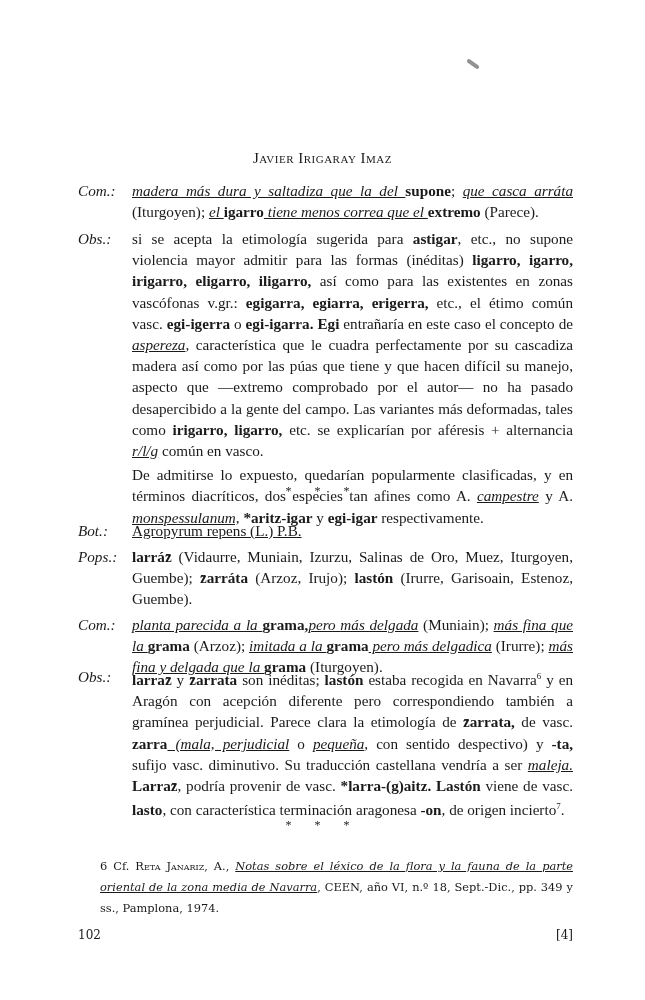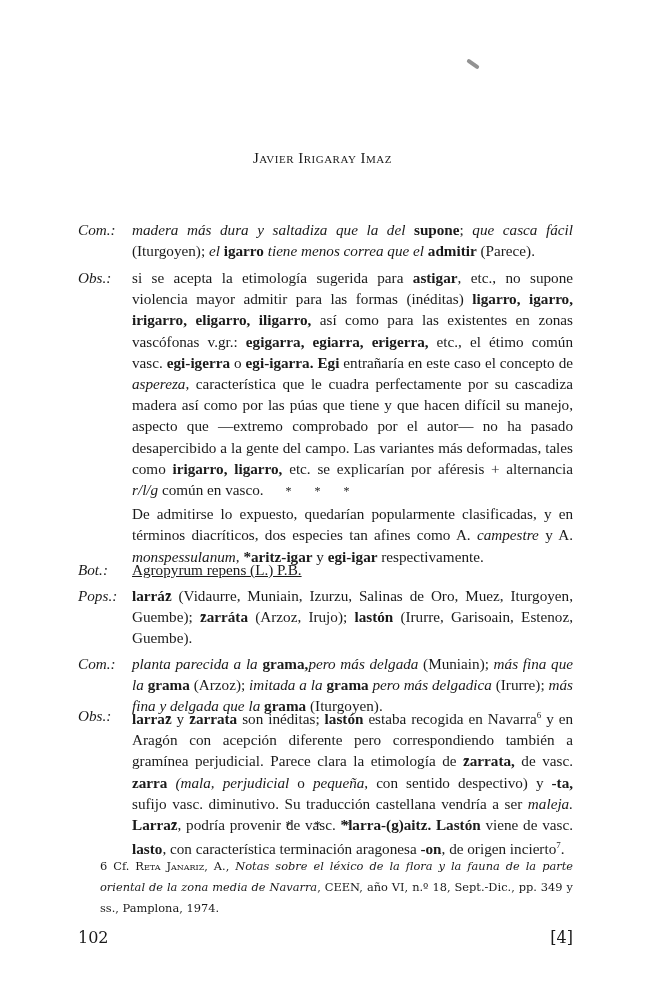--- a/index.html
+++ b/index.html
@@ -1,42 +1,42 @@
 <!DOCTYPE html>
 <html><head>
   <meta charset="utf-8">
   <style>
     html, body { margin:0; padding:0; background:#ffffff; }
     body { width:645px; height:1000px; position:relative; overflow:hidden; color:#1a1a1a;
       font-family:"Liberation Serif", "DejaVu Serif", serif; }
     .mark { position:absolute; left:466px; top:62px; width:14px; height:4px; background:#777; transform:rotate(35deg); border-radius:2px; opacity:.8; }
     .runhead { position:absolute; top:150px; left:0; width:645px; text-align:center; font-size:15px; letter-spacing:.5px; font-variant:small-caps; }
-    .entry { position:absolute; left:78px; width:495px; font-size:15.2px; line-height:21.2px;margin-top:39px; }
+    .entry { position:absolute; left:78px; width:495px; font-size:15.2px; line-height:21.2px; }
     .entry .lab { position:absolute; left:0; top:0; font-style:italic; width:50px; }
     .entry .txt { margin-left:54px; text-align:justify; display:block; }
     .stars { position:absolute; left:0; width:645px; text-align:center; font-size:12px; letter-spacing:10px; }
     .notes { position:absolute; left:78px; width:495px; font-family:"DejaVu Serif", serif; font-size:11.4px; line-height:21px; text-align:justify; }
     .notes p { margin:0 0 3px 0; }
     .ind { padding-left:22px; }
-    .foot { position:absolute; top:928px; font-family:"DejaVu Serif", serif; font-size:16px; }
+    .foot { position:absolute; top:928px; font-family:"DejaVu Serif", serif; font-size:12px; }
     b { font-weight:bold; }
-    i { font-style:italic; }
+    i { font-style:italic;text-decoration:underline; }
     u { }
     .sc { font-variant:small-caps; }
   </style>
 </head>
 <body>
 
 <div class="mark"></div>
 
 <div class="runhead">Javier Irigaray Imaz</div>
 
 <div class="entry" style="top:180px">
   <span class="lab">Com.:</span>
-  <span class="txt"><i>madera más dura y saltadiza que la del </i><b>supone</b><span>; </span><i>que casca fácil</i><span> (Iturgoyen); </span><i>el </i><b>igarro</b><i> tiene menos correa que el </i><b>admitir</b><span> (Parece).</span></span>
+  <span class="txt"><i>madera más dura y saltadiza que la del </i><b>supone</b><span>; </span><i>que casca arráta</i><span> (Iturgoyen); </span><i>el </i><b>igarro</b><i> tiene menos correa que el </i><b>extremo</b><span> (Parece).</span></span>
 </div>
 
 <div class="entry" style="top:228px">
   <span class="lab">Obs.:</span>
   <span class="txt"><span>si se acepta la etimología sugerida para </span><b>astigar</b><span>, etc., no supone violencia mayor admitir para las formas (inéditas) </span><b>ligarro, igarro, irigarro, eligarro, iligarro,</b><span> así como para las existentes en zonas vascófonas v.gr.: </span><b>egigarra, egiarra, erigerra,</b><span> etc., el étimo común vasc. </span><b>egi-igerra</b><span> o </span><b>egi-igarra. Egi</b><span> entrañaría en este caso el concepto de </span><i>aspereza</i><span>, característica que le cuadra perfectamente por su cascadiza madera así como por las púas que tiene y que hacen difícil su manejo, aspecto que —extremo comprobado por el autor— no ha pasado desapercibido a la gente del campo. Las variantes más deformadas, tales como </span><b>irigarro, ligarro,</b><span> etc. se explicarían por aféresis + alternancia </span><i>r/l/g</i><span> común en vasco.</span></span>
   <span class="txt" style="margin-top:3px"><span>De admitirse lo expuesto, quedarían popularmente clasificadas, y en términos diacríticos, dos especies tan afines como </span><span>A. </span><i>campestre</i><span> y A. </span><i>monspessulanum,</i><span> </span><b>*aritz-igar</b><span> y </span><b>egi-igar</b><span> respectivamente.</span></span>
 </div>
 
 <div class="stars" style="top:484px">* * *</div>
 

